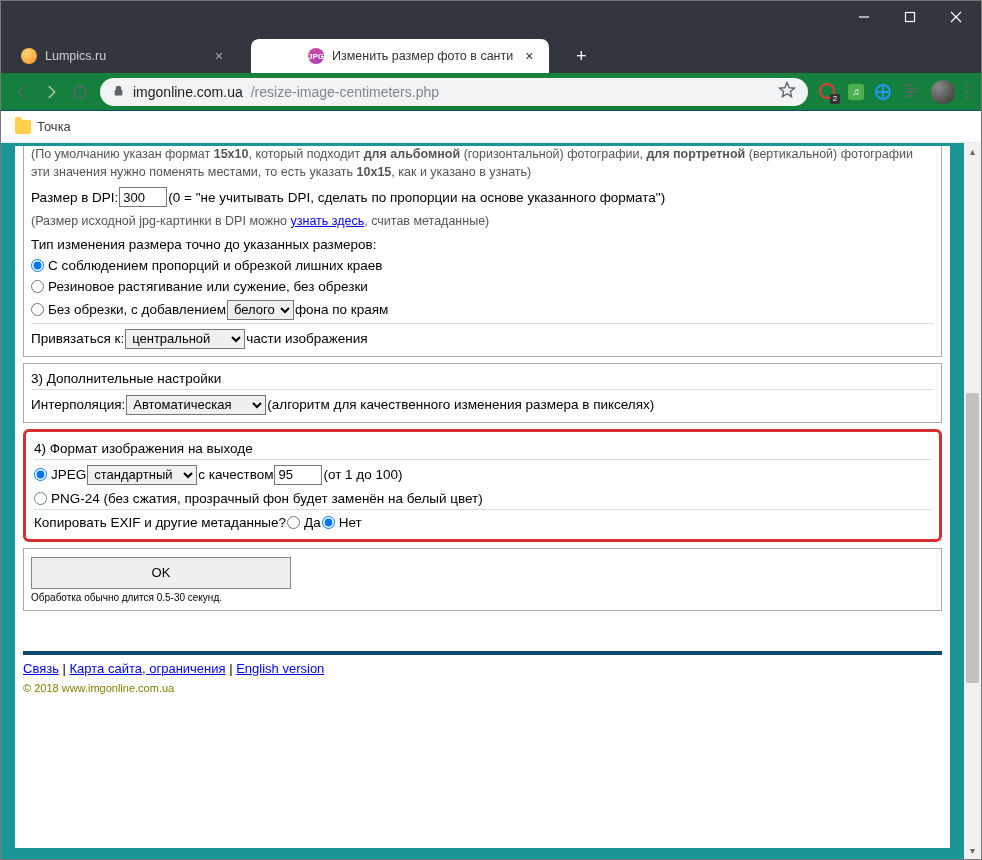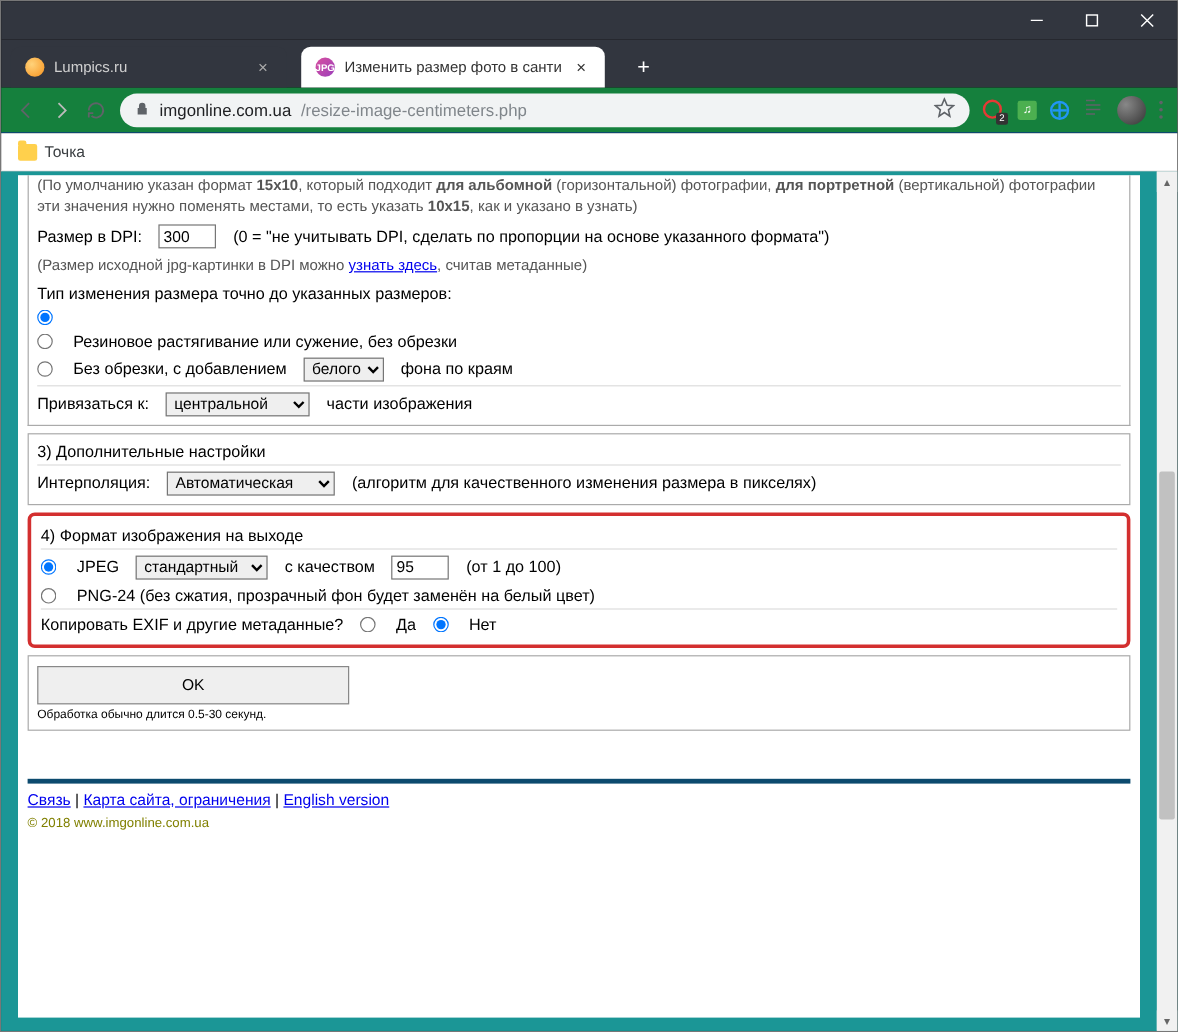--- a/index.html
+++ b/index.html
@@ -11,21 +11,21 @@
 .titlebar .win-btn { width: 46px; height: 32px; display: flex; align-items: center; justify-content: center; color: #fff; font-size: 14px; }
 .win-btn svg { width: 12px; height: 12px; stroke: #fff; stroke-width: 1.2; fill: none; }
 
 
 .tabs-row { height: 40px; background: #32363f; display: flex; align-items: flex-end; padding-left: 8px; gap: 12px; }
 .tab { height: 34px; display: flex; align-items: center; gap: 8px; padding: 0 12px; font-size: 12.5px; border-top-left-radius: 8px; border-top-right-radius: 8px; min-width: 230px; position: relative; }
 .tab.inactive { background: #32363f; color: #d0d0d0; }
 .tab.active { background: #fff; color: #333; }
 .tab .favicon { width: 16px; height: 16px; border-radius: 50%; flex-shrink: 0; }
 .fav-orange { background: radial-gradient(circle at 35% 35%, #ffd27a, #f7931e); }
-.fav-jpg { background: #fff; color:#fff; font-size:8px; font-weight:bold; display:flex; align-items:center; justify-content:center; border-radius:2px; background:linear-gradient(135deg,#d84f9f,#9b3fbb);}
+.fav-jpg { background: #fff; color:#fff; font-size:8px; font-weight:bold; display:flex; align-items:center; justify-content:center; border-radius:2px; background:linear-gradient(135deg,#d84f9f,#9b3fbb);margin-left:45px;}
 .tab-close { margin-left: auto; width: 16px; height: 16px; display: flex; align-items: center; justify-content: center; font-size: 14px;}
 .tab.inactive .tab-close{ color:#aaa;}
 .new-tab { width: 28px; height: 28px; display: flex; align-items: center; justify-content: center; color: #fff; font-size: 18px; margin-left: 6px; margin-bottom:3px;}
 
 
 .addr-row { height: 38px; background: #15803d; display: flex; align-items: center; padding: 0 12px; gap: 11px; border-bottom: 1px solid #0c4a6e; }
 .nav-icon { width: 18px; height: 18px; color: #5f6368; display: flex; align-items: center; justify-content: center; }
 .nav-icon.disabled { color: #bbb; }
 .nav-icon svg { width: 18px; height: 18px; stroke: currentColor; stroke-width: 2; fill: none; }
 .addr-box { flex: 1; height: 28px; background: #f1f3f4; border-radius: 14px; display: flex; align-items: center; padding: 0 12px; gap: 8px; font-size: 14px; color: #5f6368; }
@@ -56,21 +56,21 @@
 .scroll-track { width: 17px; background: #f1f1f1; position: relative; }
 .scroll-thumb { position: absolute; left: 2px; width: 13px; background: #c1c1c1; border-radius: 2px; }
 .scroll-arrow { position: absolute; width: 17px; height: 17px; display: flex; align-items: center; justify-content: center; color: #666; font-size: 10px; background:#f1f1f1;}
 .page-area { flex: 1; background: #1b9696; padding: 0 14px 14px; overflow: hidden; }
 .page { background: #fff; width: 100%; height: 100%; position: relative; padding: 0; font-size: 13.5px; color: #000; font-family: Arial, sans-serif; }
 
 
 .cbox { border: 1px solid #aaa; margin: 6px 8px; padding: 4px 7px; }
 .cbox.first { border-top: 0; margin-top: 0; padding-top: 0; }
 .hint { font-size: 12.5px; color: #555; margin: 3px 0; line-height: 1.4; }
-.row { padding: 3px 0; display: flex; flex-wrap: wrap; align-items: center; gap: 14px; }
+.row { padding: 3px 0; display: flex; flex-wrap: wrap; align-items: center; gap: 1px; }
 .row + .row.divider { border-top: 1px solid #ddd; margin-top: 0; padding-top: 5px; }
 input[type=text].short { width: 48px; height: 20px; border: 1px solid #767676; padding: 0 3px; font-size: 13px; }
 select.sel { height: 20px; border: 1px solid #767676; background: #efefef; font-size: 13px; padding: 0 2px; }
 a.link { color: #0000ee; text-decoration: underline; }
 input[type=radio] { margin: 0 3px 0 0; vertical-align: middle; }
 
 
 .cbox.highlight { border: 3px solid #d32f2f; border-radius: 6px; padding: 6px 8px; }
 
 
@@ -183,20 +183,21 @@
             <input type="text" class="short" value="300" style="">
             <span>(0 = "не учитывать DPI, сделать по пропорции на основе указанного формата")</span>
           </div>
           <div class="hint">
             <span>(Размер исходной jpg-картинки в DPI можно </span><a class="link">узнать здесь</a><span>, считав метаданные)</span>
           </div>
 
           <div class="row divider">Тип изменения размера точно до указанных размеров:</div>
           <div class="row">
             <input type="radio" name="rt" checked="" style="">
+            <span>С соблюдением пропорций и обрезкой лишних краев</span>
           </div>
           <div class="row">
             <input type="radio" name="rt" style="">
             <span>Резиновое растягивание или сужение, без обрезки</span>
           </div>
           <div class="row">
             <input type="radio" name="rt" style="">
             <span>Без обрезки, с добавлением</span>
             <select class="sel"><option>белого</option></select>
             <span>фона по краям</span>

